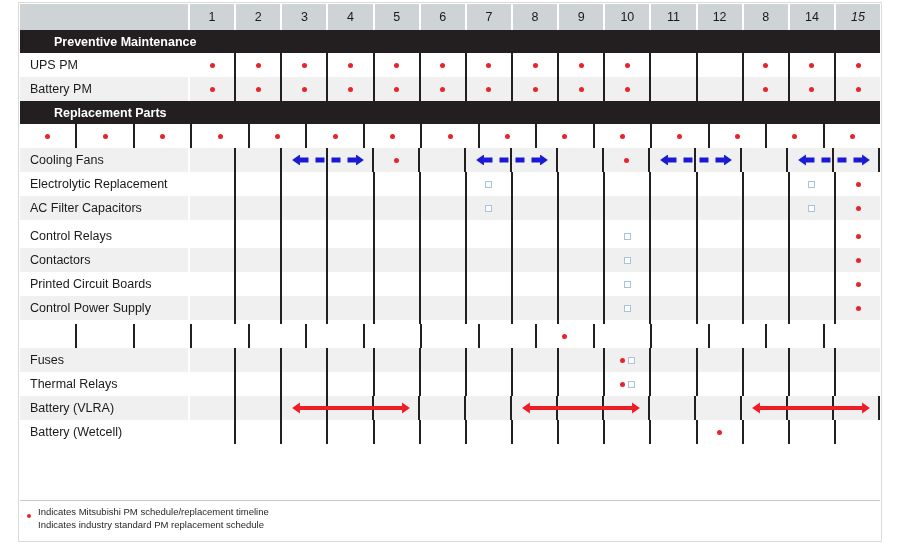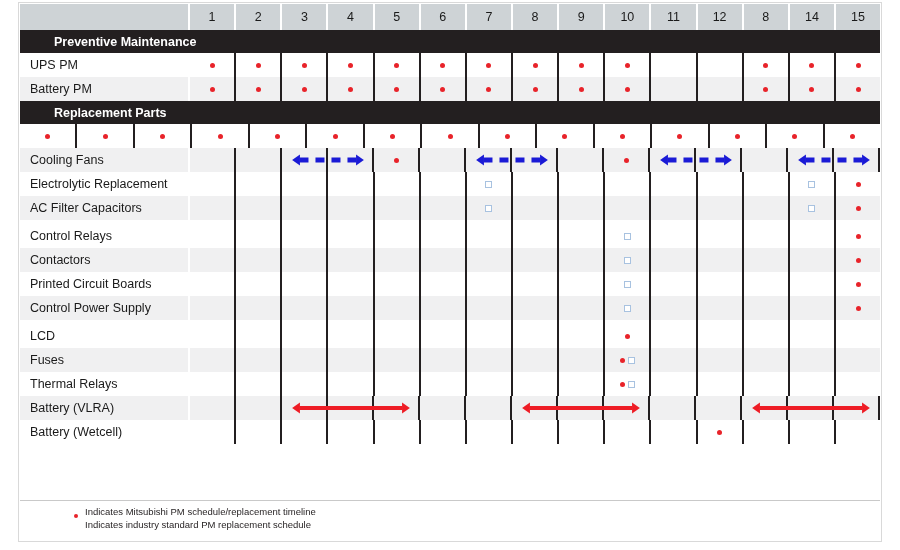--- a/index.html
+++ b/index.html
@@ -54,21 +54,21 @@
   .num-cells { flex: 1; display: flex; height: 26px; }
   .num-cell {
     flex: 1; height: 26px;
     background: #ced3d6;
     border-right: 2px solid #ffffff;
     color: #1a1a1a;
     font-size: 12.5px;
     display: flex; align-items: center; justify-content: center;
     box-sizing: border-box;
   }
-  .num-cell:last-child { border-right: none; }
+  .num-cell:last-child { border-right: none; font-style: italic; }
 
   
   .section-row {
     display: flex;
     height: 23px;
     background: #231f20;
   }
   .section-label {
     color: #ffffff;
     font-size: 12.5px;
@@ -141,21 +141,20 @@
   .legend {
     position: absolute;
     left: 20px; top: 505px;
     width: 860px;
     font-size: 9.5px;
     color: #231f20;
   }
   .legend-line {
     display: flex; align-items: flex-end;
     height: 13px;
-    padding-left: 47px;
   }
   .legend-marker {
     width: 18px;
     display: flex; align-items: center; justify-content: center;
     padding-top: 3px;
     box-sizing: border-box;
   }
   .legend-marker .dot { width: 4px; height: 4px; }
   .legend-marker .sq-l { width: 6px; height: 6px; border: 1px solid #ffffff; background:#ffffff; box-sizing:border-box;}
   .legend-text { font-size: 9.5px; line-height: 13px; }
@@ -587,21 +586,20 @@
               <div class="c"></div>
               <div class="c"></div>
               <div class="c"></div>
               <div class="c"></div>
               <div class="c"></div>
               <div class="c"></div>
             </div>
           </div>
         </div>
         <div class="data-row z-odd">
-          <div class="row-label">LCD</div>
           <div class="row-cells">
             <div class="cell"></div>
             <div class="cell"></div>
             <div class="cell"></div>
             <div class="cell"></div>
             <div class="cell"></div>
             <div class="cell"></div>
             <div class="cell"></div>
             <div class="cell"></div>
             <div class="cell"></div>

